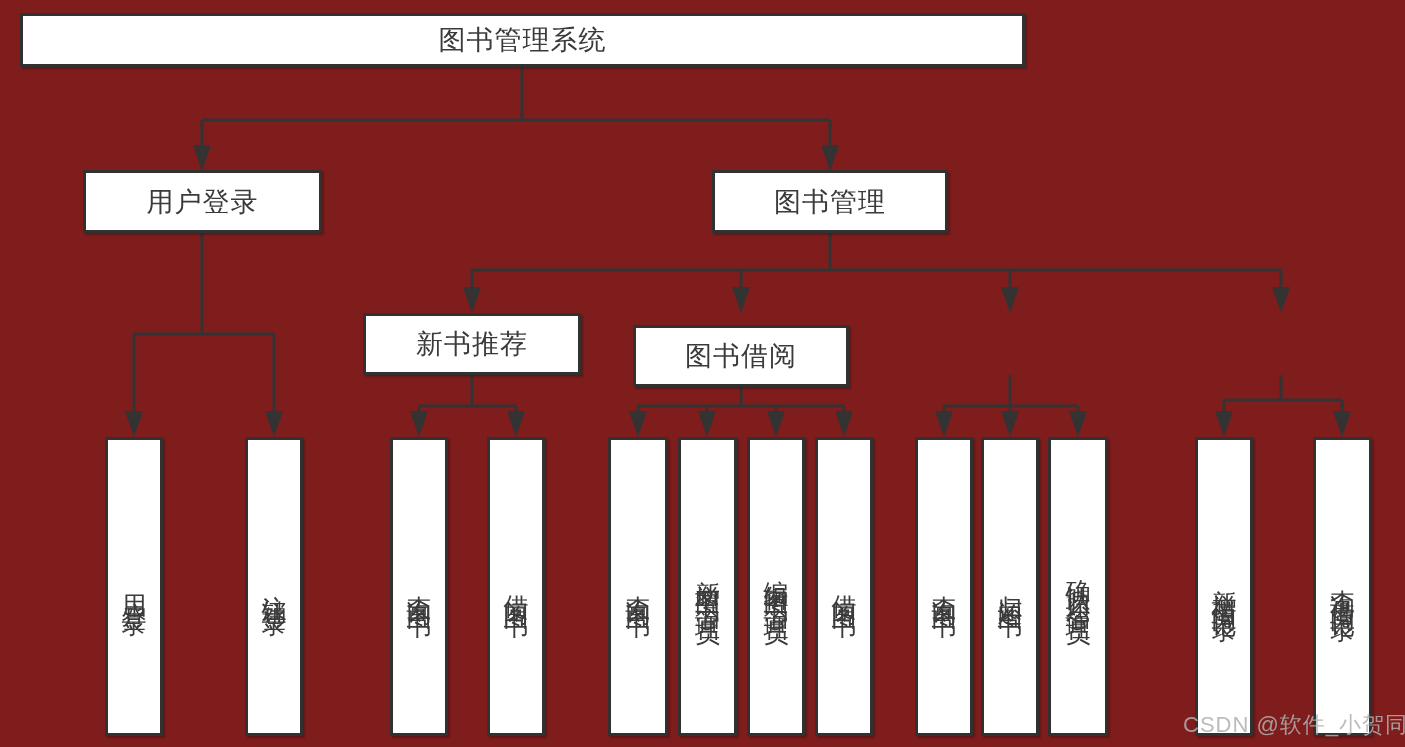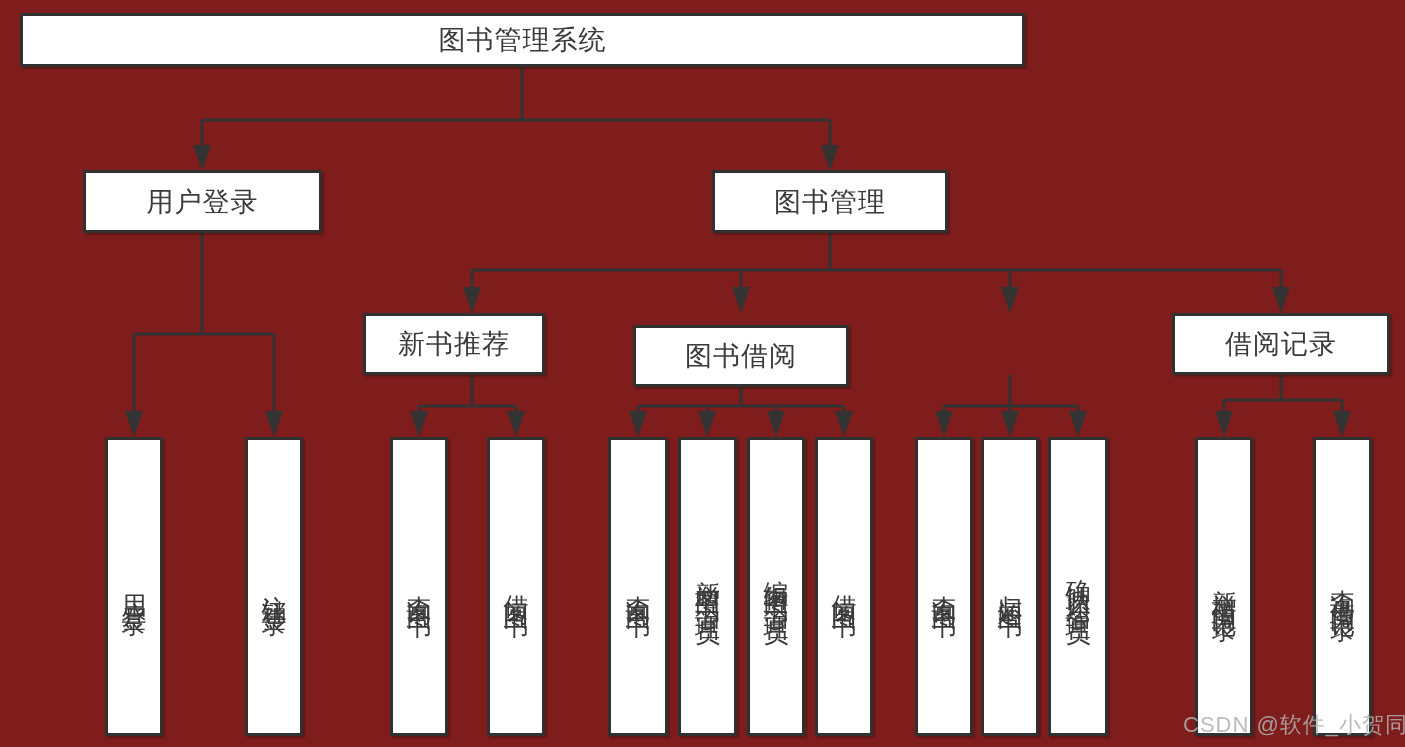--- a/index.html
+++ b/index.html
@@ -106,23 +106,22 @@
       <polygon points="1215,411 1233,411 1224,437"></polygon>
       <polygon points="1333,411 1351,411 1342,437"></polygon>
     </g>
   </svg>
 
   <div class="node h" style="left:20px; top:13px; width:1005px; height:54px;">图书管理系统</div>
 
   <div class="node h" style="left:83px; top:170px; width:239px; height:63px;">用户登录</div>
   <div class="node h" style="left:712px; top:170px; width:236px; height:63px;">图书管理</div>
 
-  <div class="node h" style="left:363px; top:313px; width:182px; height:62px;">新书推荐</div>
+  <div class="node h" style="left:363px; top:313px; width:218px; height:62px;">新书推荐</div>
   <div class="node h" style="left:633px; top:313px; width:216px; height:62px;margin-top:12px;">图书借阅</div>
-  <div class="node h" style="left:1172px; top:313px; width:218px; height:62px;">借阅记录</div>
 
   <div class="node v" style="left:105px; top:437px; width:58px; height:299px;">用户登录</div>
   <div class="node v" style="left:245px; top:437px; width:58px; height:299px;">注销登录</div>
 
   <div class="node v" style="left:390px; top:437px; width:58px; height:299px;">查询图书</div>
   <div class="node v" style="left:487px; top:437px; width:58px; height:299px;">借阅图书</div>
 
   <div class="node v" style="left:608px; top:437px; width:60px; height:299px;">查询图书</div>
   <div class="node v" style="left:678px; top:437px; width:59px; height:299px;">新增图书（管理员）</div>
   <div class="node v" style="left:747px; top:437px; width:58px; height:299px;">编辑图书（管理员）</div>

